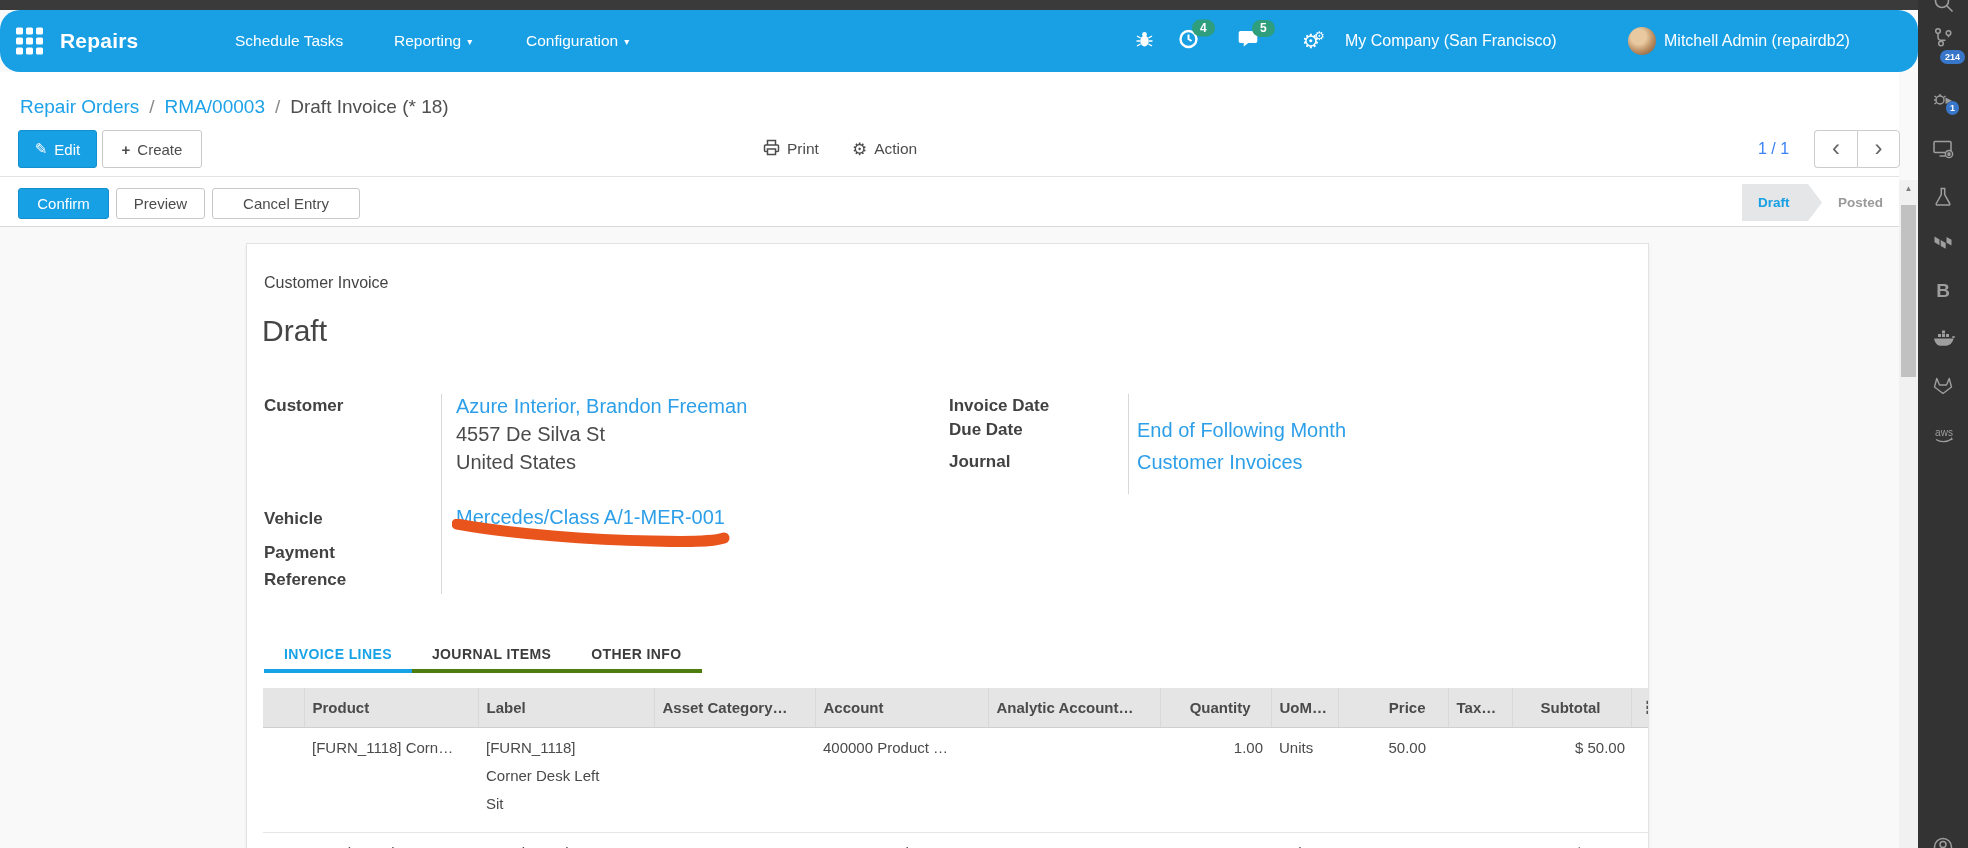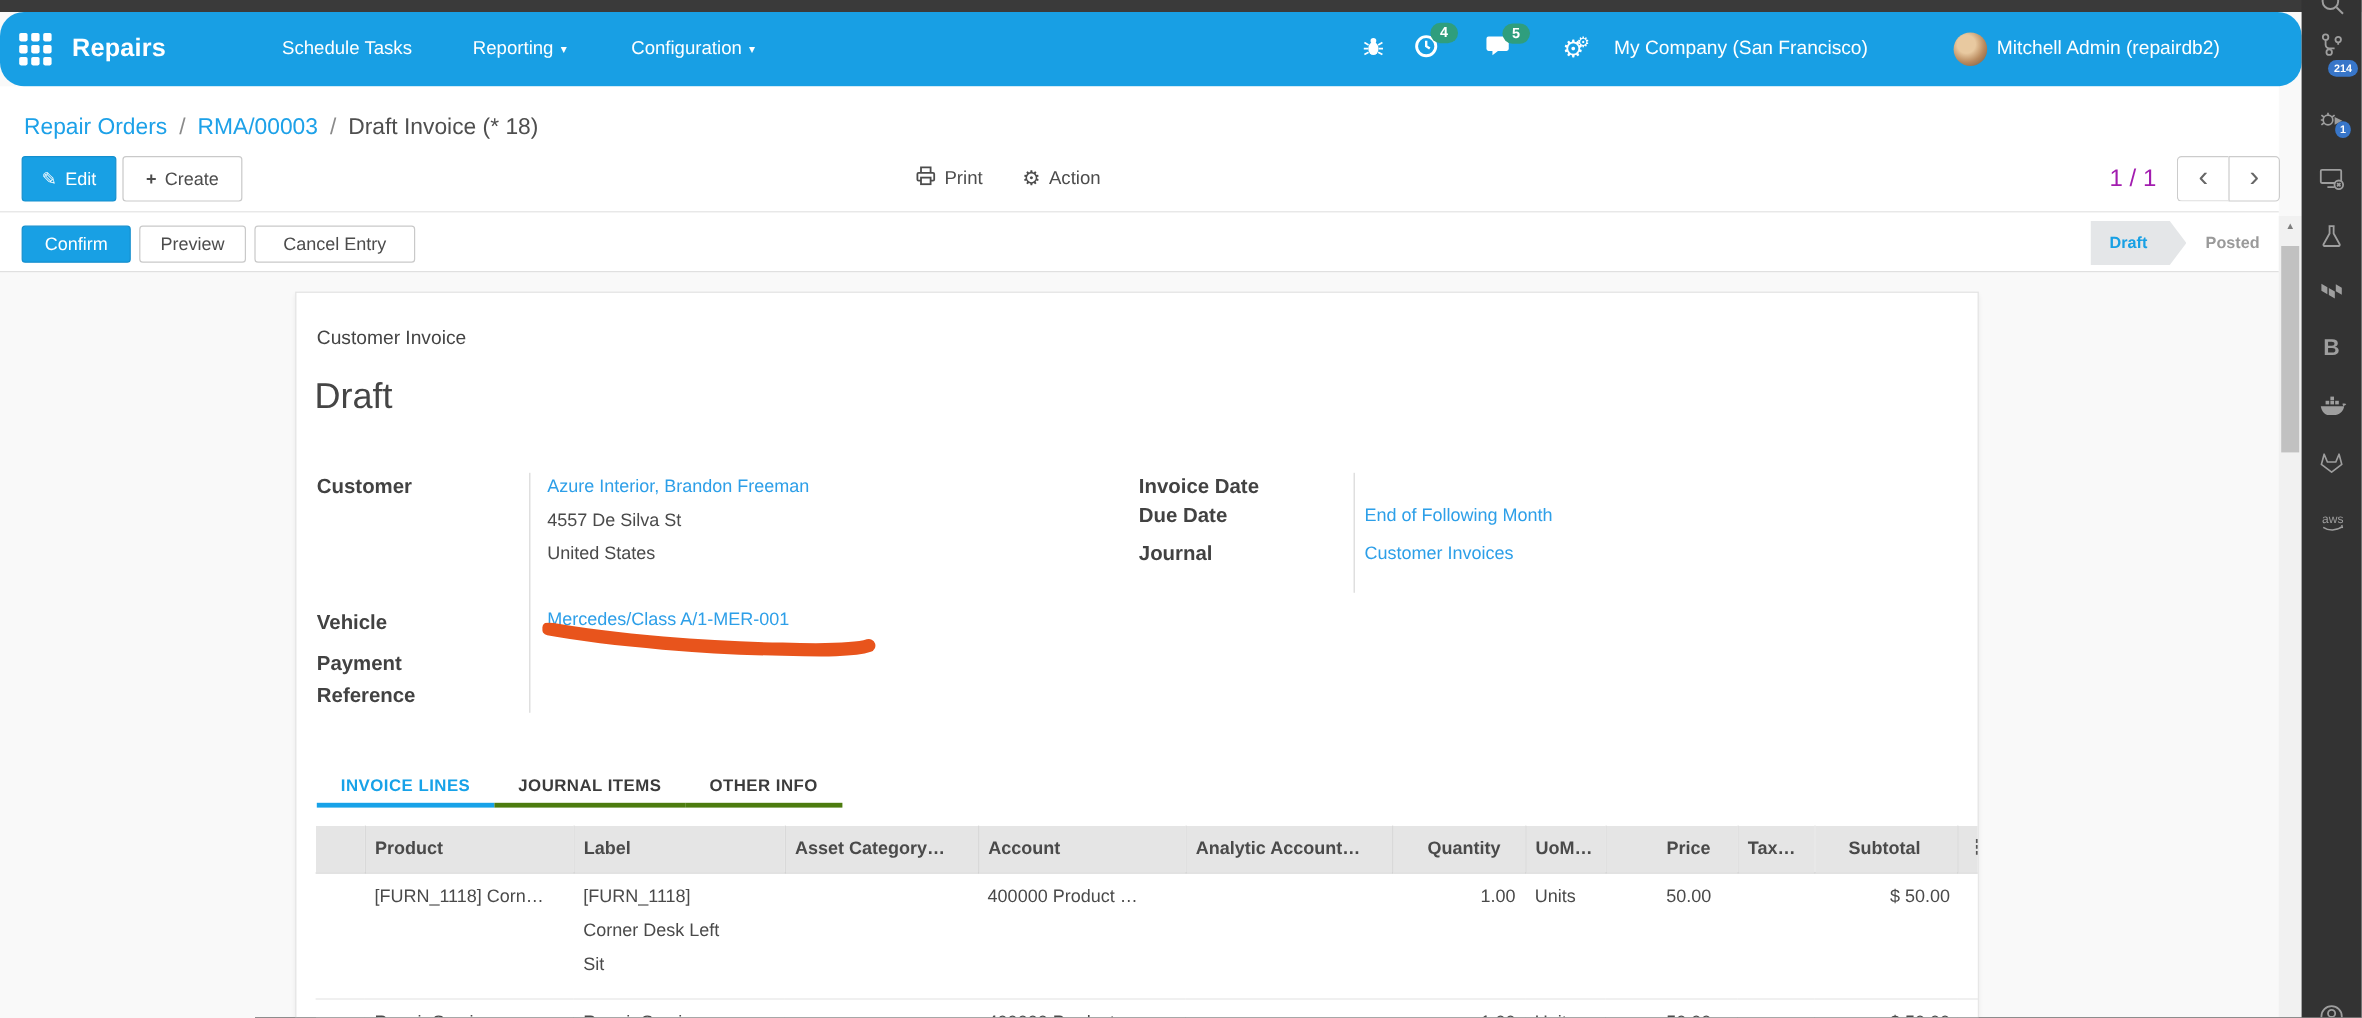--- a/index.html
+++ b/index.html
@@ -29,46 +29,46 @@
   .control-panel { position:absolute; left:0; top:72px; width:1899px; height:155px; background:#fff; border-bottom:1px solid #d9d9d9; }
   .breadcrumb { position:absolute; left:20px; top:24px; font-size:19px; white-space:nowrap; }
   .breadcrumb a { color:#1da1e8; text-decoration:none; cursor:pointer; }
   .crumb-sep { color:#8a8a8a; margin:0 10px; }
   .crumb-current { color:#4f4f4f; }
   .btn-row { position:absolute; left:18px; top:58px; display:flex; gap:5px; }
   .btn { height:38px; border-radius:3px; font-size:15px; display:inline-flex; align-items:center; justify-content:center; cursor:pointer; white-space:nowrap; }
   .btn-primary { background:#18a0e4; border:1px solid #148fce; color:#fff; }
   .btn-plain { background:#fff; border:1px solid #c9c9c9; color:#4c4c4c; }
   .btn-edit { width:79px; } .btn-create { width:100px; }
-  .btn-confirm { width:91px; height:31px; } .btn-preview { width:89px; height:31px; } .btn-cancel { width:134px; height:31px; }
+  .btn-confirm { width:91px; height:31px; } .btn-preview { width:89px; height:31px; } .btn-cancel { width:148px; height:31px; }
   .btn .glyph { margin-right:7px; }
   .printaction { position:absolute; left:763px; top:58px; height:38px; display:flex; align-items:center; gap:33px; }
   .pa-item { display:flex; align-items:center; gap:7px; font-size:15.5px; color:#4c4c4c; cursor:pointer; }
-  .pager-count { position:absolute; left:1758px; top:58px; height:38px; line-height:38px; font-size:20px; color:#a21caf; }
+  .pager-count { position:absolute; left:1758px; top:58px; height:38px; line-height:38px; font-size:16px; color:#3b82f6; }
   .pager-btns { position:absolute; left:1814px; top:58px; display:flex; }
   .pager-btn { width:43px; height:38px; background:#fff; border:1px solid #ccc; color:#666;
                font-size:24px; line-height:34px; text-align:center; cursor:pointer; }
   .pager-btn.prev { border-radius:4px 0 0 4px; border-right:none; }
   .pager-btn.next { border-radius:0 4px 4px 0; }
   .divider { position:absolute; left:0; right:0; top:104px; border-top:1px solid #e3e3e3; }
   .status-row { position:absolute; left:0; right:0; top:105px; bottom:0; }
   .status-btns { position:absolute; left:18px; top:11px; display:flex; gap:7px; }
   .stepper { position:absolute; left:1742px; top:7px; display:flex; align-items:center; }
   .step-draft { width:80px; height:37px; background:#e4e6e8; color:#18a0e4; font-size:13.5px; font-weight:bold;
                 display:flex; align-items:center; padding-left:16px; cursor:pointer;
                 clip-path:polygon(0 0, calc(100% - 14px) 0, 100% 50%, calc(100% - 14px) 100%, 0 100%); }
   .step-posted { margin-left:16px; color:#9a9a9a; font-size:13.5px; font-weight:bold; cursor:pointer; }
   
   .content { position:absolute; left:0; top:227px; width:1899px; height:621px; background:#f9f9f9; overflow:hidden; }
   .sheet { position:absolute; left:246px; top:16px; width:1403px; height:620px; background:#fff;
            border:1px solid #e2e2e2; box-shadow:0 2px 4px rgba(0,0,0,.06); }
   .doc-type { position:absolute; left:17px; top:30px; font-size:16px; color:#444; }
   .doc-state { position:absolute; left:15px; top:70px; font-size:30px; font-weight:500; color:#454545; }
   .flabel { position:absolute; font-size:17px; font-weight:bold; color:#424242; line-height:27px; }
-  .fvalue { position:absolute; font-size:15px; color:#4a4a4a; line-height:28px; }
+  .fvalue { position:absolute; font-size:20px; color:#4a4a4a; line-height:28px; }
   .fvalue a, a.flink { color:#2d9fe8; text-decoration:none; cursor:pointer; }
   .vline { position:absolute; width:1px; background:#d8d8d8; }
   .annotation { position:absolute; left:205px; top:275px; pointer-events:none; }
   
   .tabs { position:absolute; left:17px; top:395px; display:flex; }
   .tab { height:34px; padding:0 20px; font-size:14px; font-weight:bold; letter-spacing:.4px;
          display:flex; align-items:center; cursor:pointer; color:#3c3c3c; border-bottom:4px solid #4d7c0f; }
   .tab.active { color:#17a2e8; border-bottom-color:#17a2e8; }
   
   .lines-table { position:absolute; left:16px; top:444px; width:1385px; border-collapse:collapse; table-layout:fixed; }

